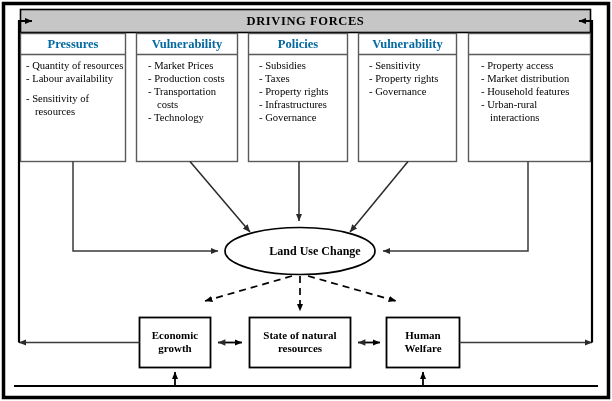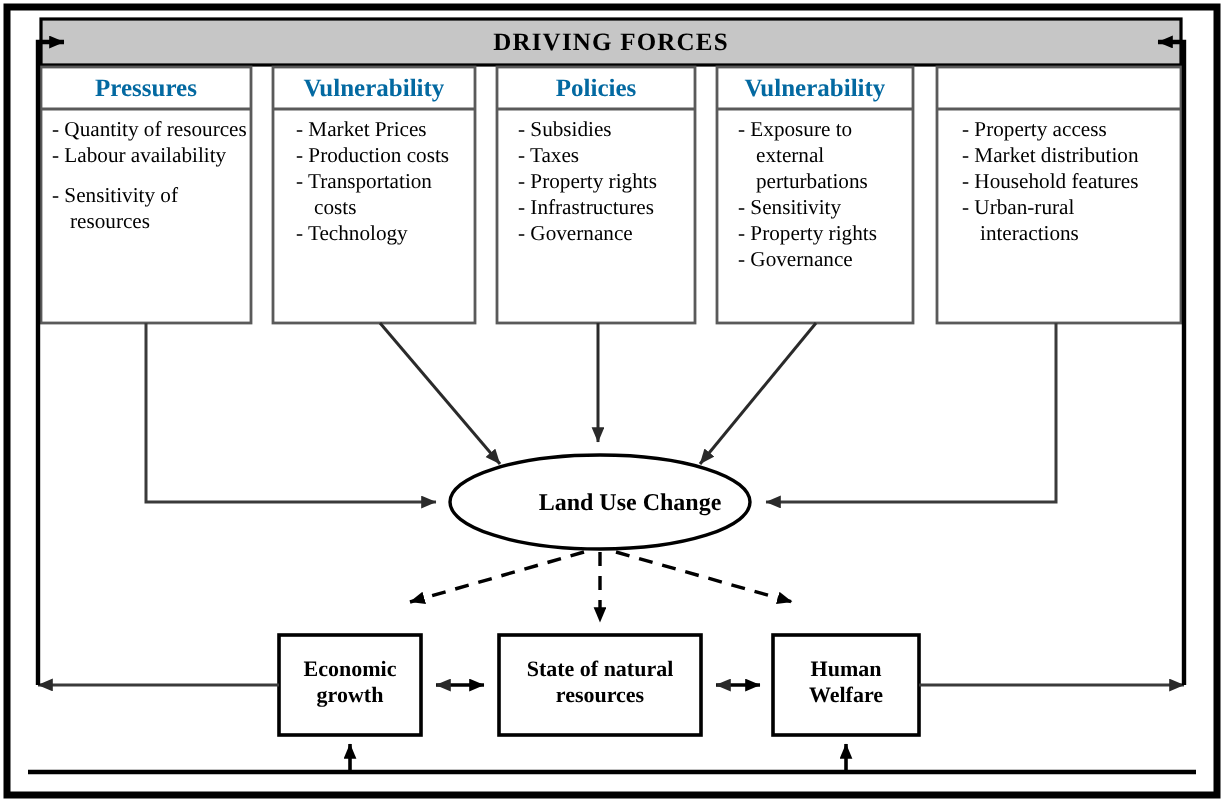--- a/index.html
+++ b/index.html
@@ -180,21 +180,20 @@
     <div class="node-text col-list" style="left:259px; top:59px; width:88px;">
       <span class="li">- Subsidies</span>
       <span class="li">- Taxes</span>
       <span class="li">- Property rights</span>
       <span class="li">- Infrastructures</span>
       <span class="li">- Governance</span>
     </div>
 
     <div class="node-text col-head" style="left:359px; top:37px; width:97px;">Vulnerability</div>
     <div class="node-text col-list" style="left:369px; top:59px; width:80px;">
-      <span class="li wrap">- Exposure to external perturbations</span>
       <span class="li">- Sensitivity</span>
       <span class="li">- Property rights</span>
       <span class="li">- Governance</span>
     </div>
 
     <div class="node-text col-list" style="left:481px; top:59px; width:104px;">
       <span class="li">- Property access</span>
       <span class="li">- Market distribution</span>
       <span class="li">- Household features</span>
       <span class="li wrap">- Urban-rural interactions</span>

